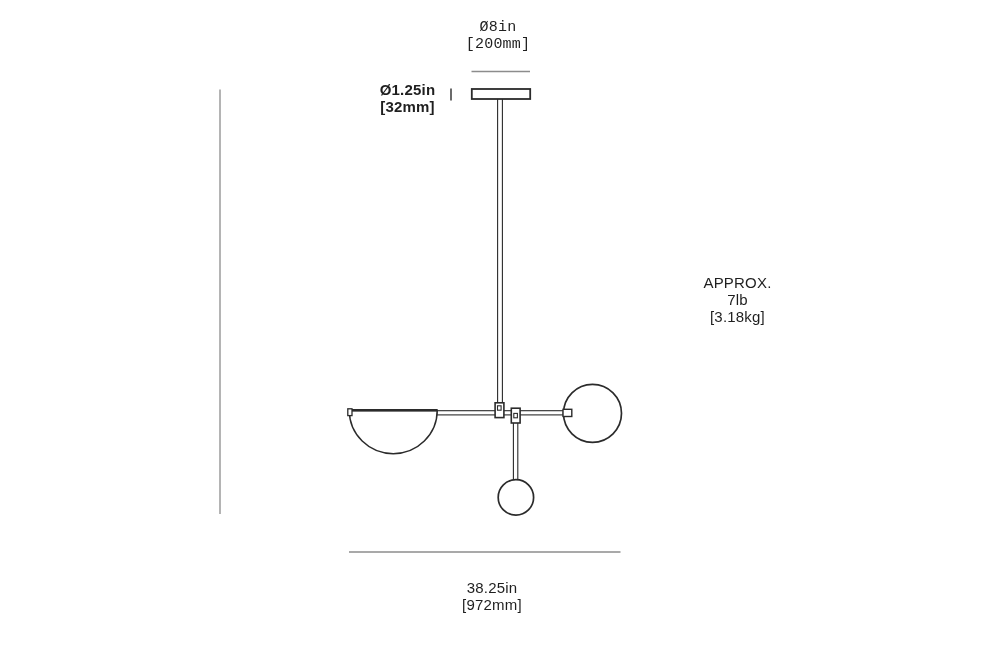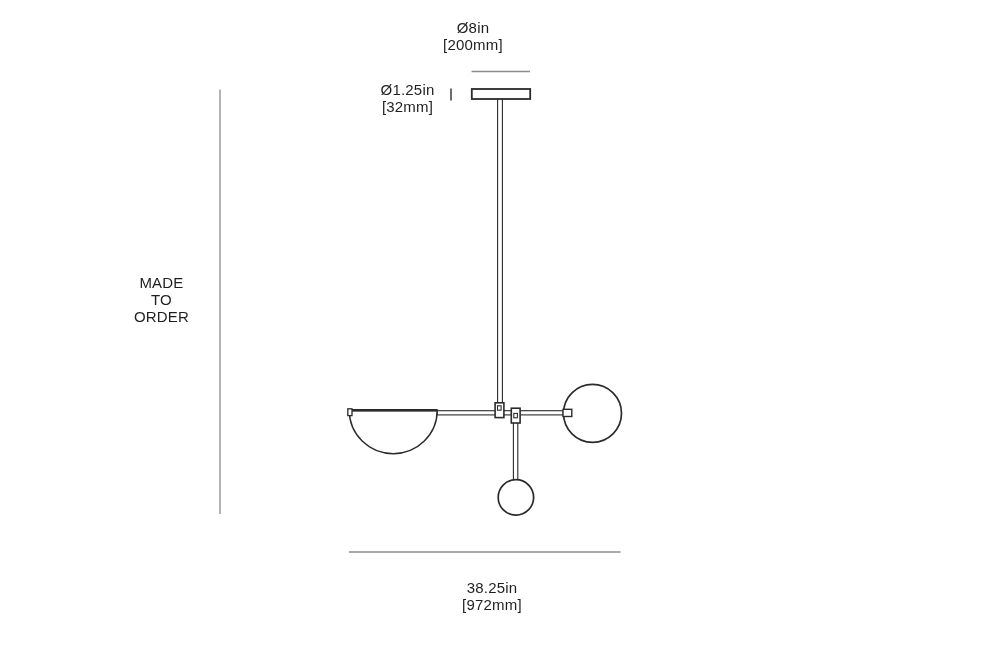--- a/index.html
+++ b/index.html
@@ -81,35 +81,35 @@
       <rect class="fix" x="495.1" y="402.8" width="8.8" height="14.8" stroke-width="1.6"></rect>
       <rect class="fix" x="497.5" y="405.8" width="3.6" height="4.4" stroke-width="1.1"></rect>
 
       <rect class="fix" x="511.3" y="408.2" width="8.8" height="14.8" stroke-width="1.6"></rect>
       <rect class="fix" x="513.8" y="413.4" width="3.6" height="4.4" stroke-width="1.1"></rect>
 
       <circle class="fix" cx="515.9" cy="497.4" r="17.7" stroke-width="1.7"></circle>
     </g>
   </svg>
 
-  <div class="label" style="left:473px; top:19px;">
+  <div class="label" style="left:498px; top:19px;font-family:Liberation Mono, monospace;">
     <div>Ø8in</div>
     <div>[200mm]</div>
   </div>
 
-  <div class="label" style="left:407.5px; top:81px;">
+  <div class="label" style="left:407.5px; top:81px;font-weight:bold;">
     <div>Ø1.25in</div>
     <div>[32mm]</div>
   </div>
 
-  <div class="label" style="left:161.5px; top:274px;">
-    <div>MADE</div>
-    <div>TO</div>
-    <div>ORDER</div>
+
+  <div class="label" style="left:737.5px; top:274px;">
+    <div>APPROX.</div>
+    <div>7lb</div>
+    <div>[3.18kg]</div>
   </div>
-
 
   <div class="label" style="left:492px; top:579px;">
     <div>38.25in</div>
     <div>[972mm]</div>
   </div>
 
 </div>
 
 </body></html>

